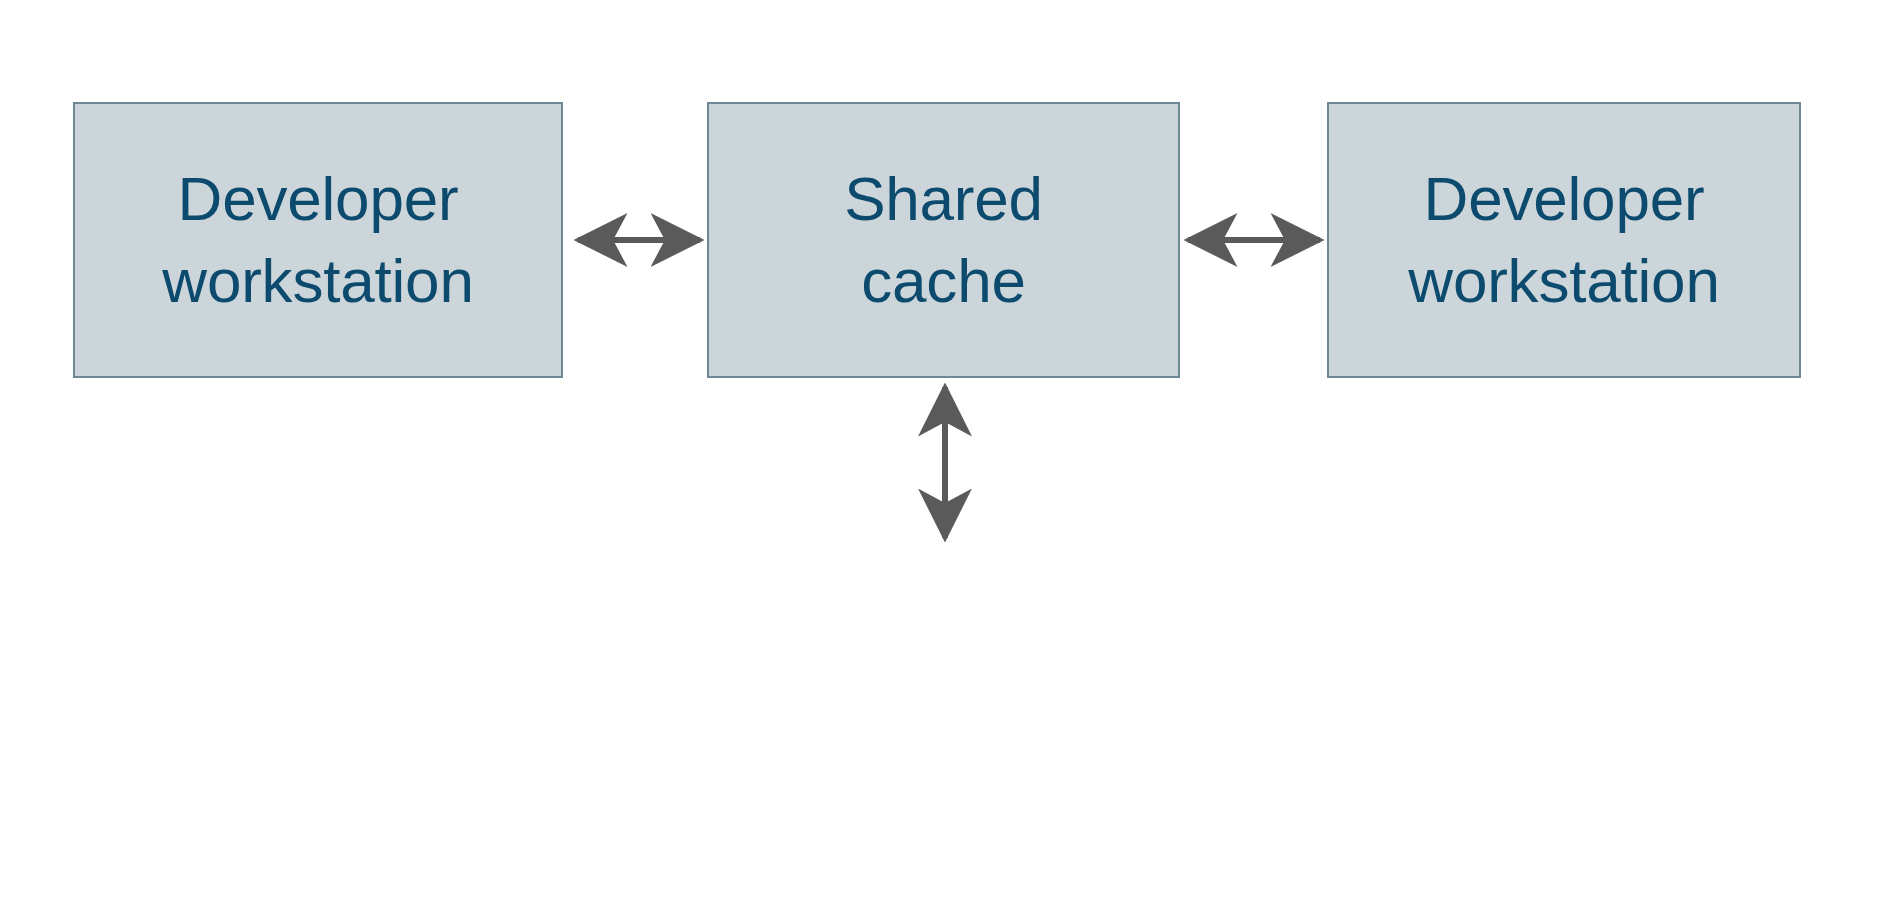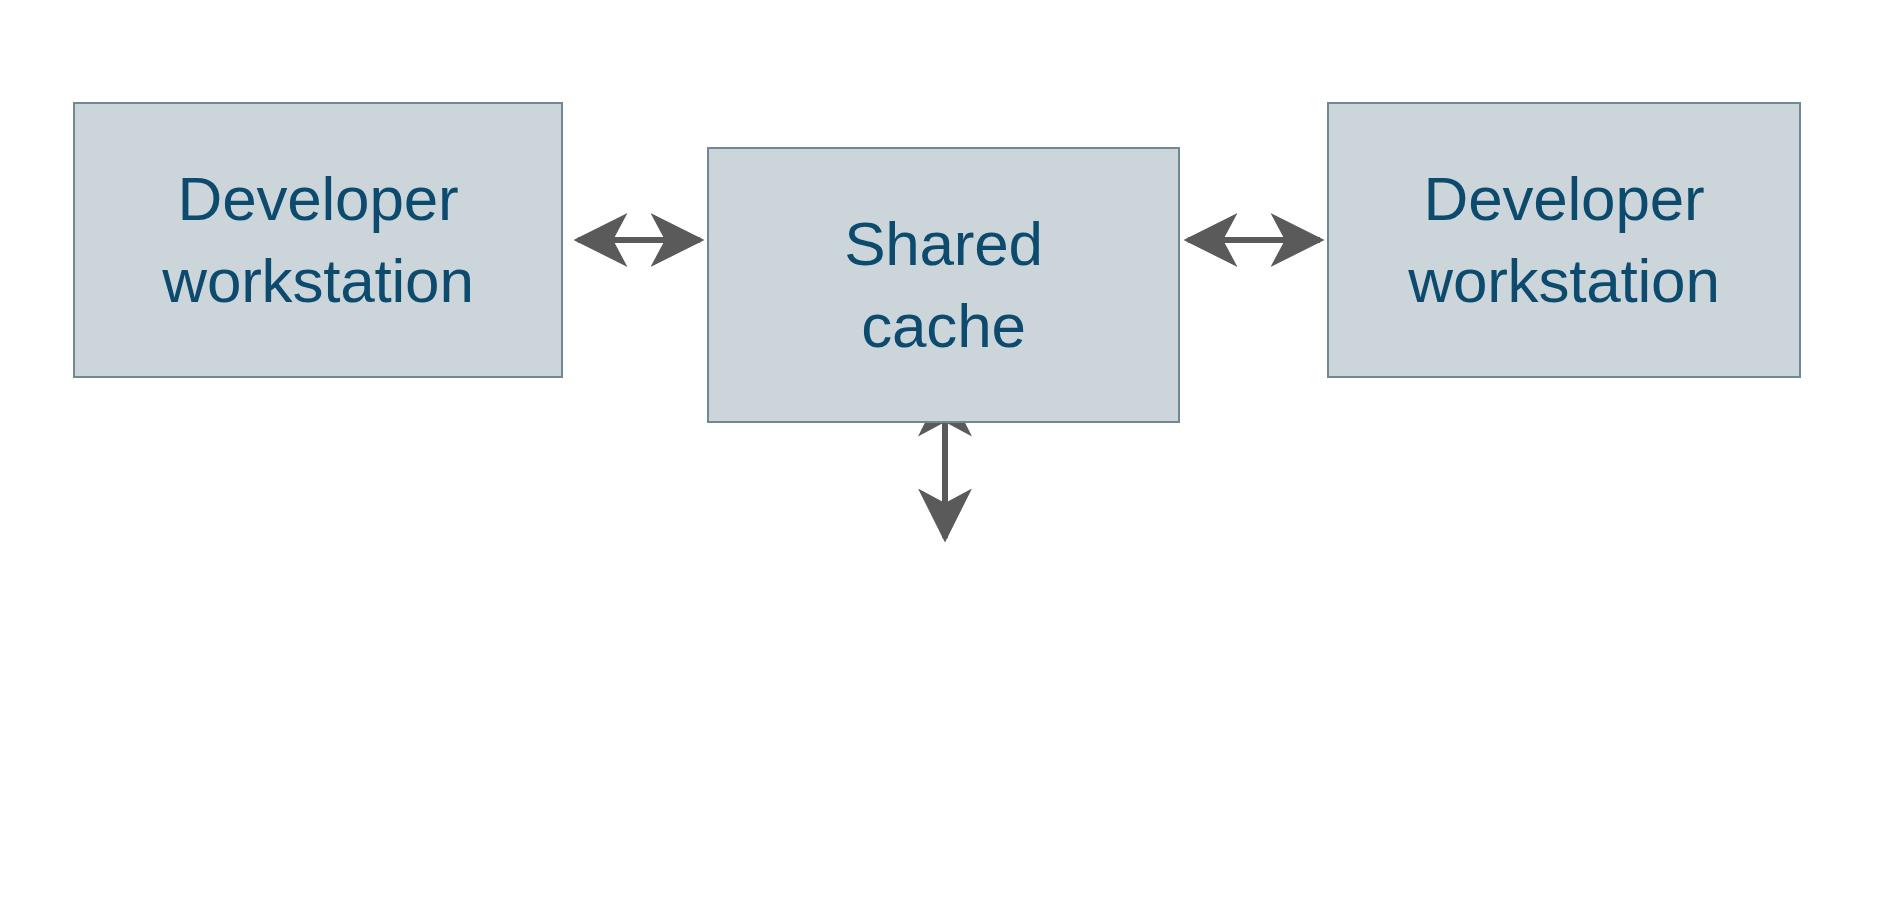--- a/index.html
+++ b/index.html
@@ -40,21 +40,21 @@
   }
   .edge-layer {
     position: absolute;
     left: 0;
     top: 0;
     width: 1900px;
     height: 922px;
     pointer-events: none;
   }
   #node-dev-left   { left: 73px;   top: 102px; width: 490px; height: 276px; }
-  #node-shared     { left: 707px;  top: 102px; width: 473px; height: 276px; margin-top: 45px; }
+  #node-shared     { left: 707px;  top: 102px; width: 473px; height: 276px; }
   #node-dev-right  { left: 1327px; top: 102px; width: 474px; height: 276px; }
   #node-ci         { left: 708px;  top: 545px; width: 475px; height: 273px; }
 </style>
 </head>
 <body>
 
 <div id="canvas">
 
   <svg class="edge-layer" viewBox="0 0 1900 922" width="1900" height="922" xmlns="http://www.w3.org/2000/svg">
     <defs>

